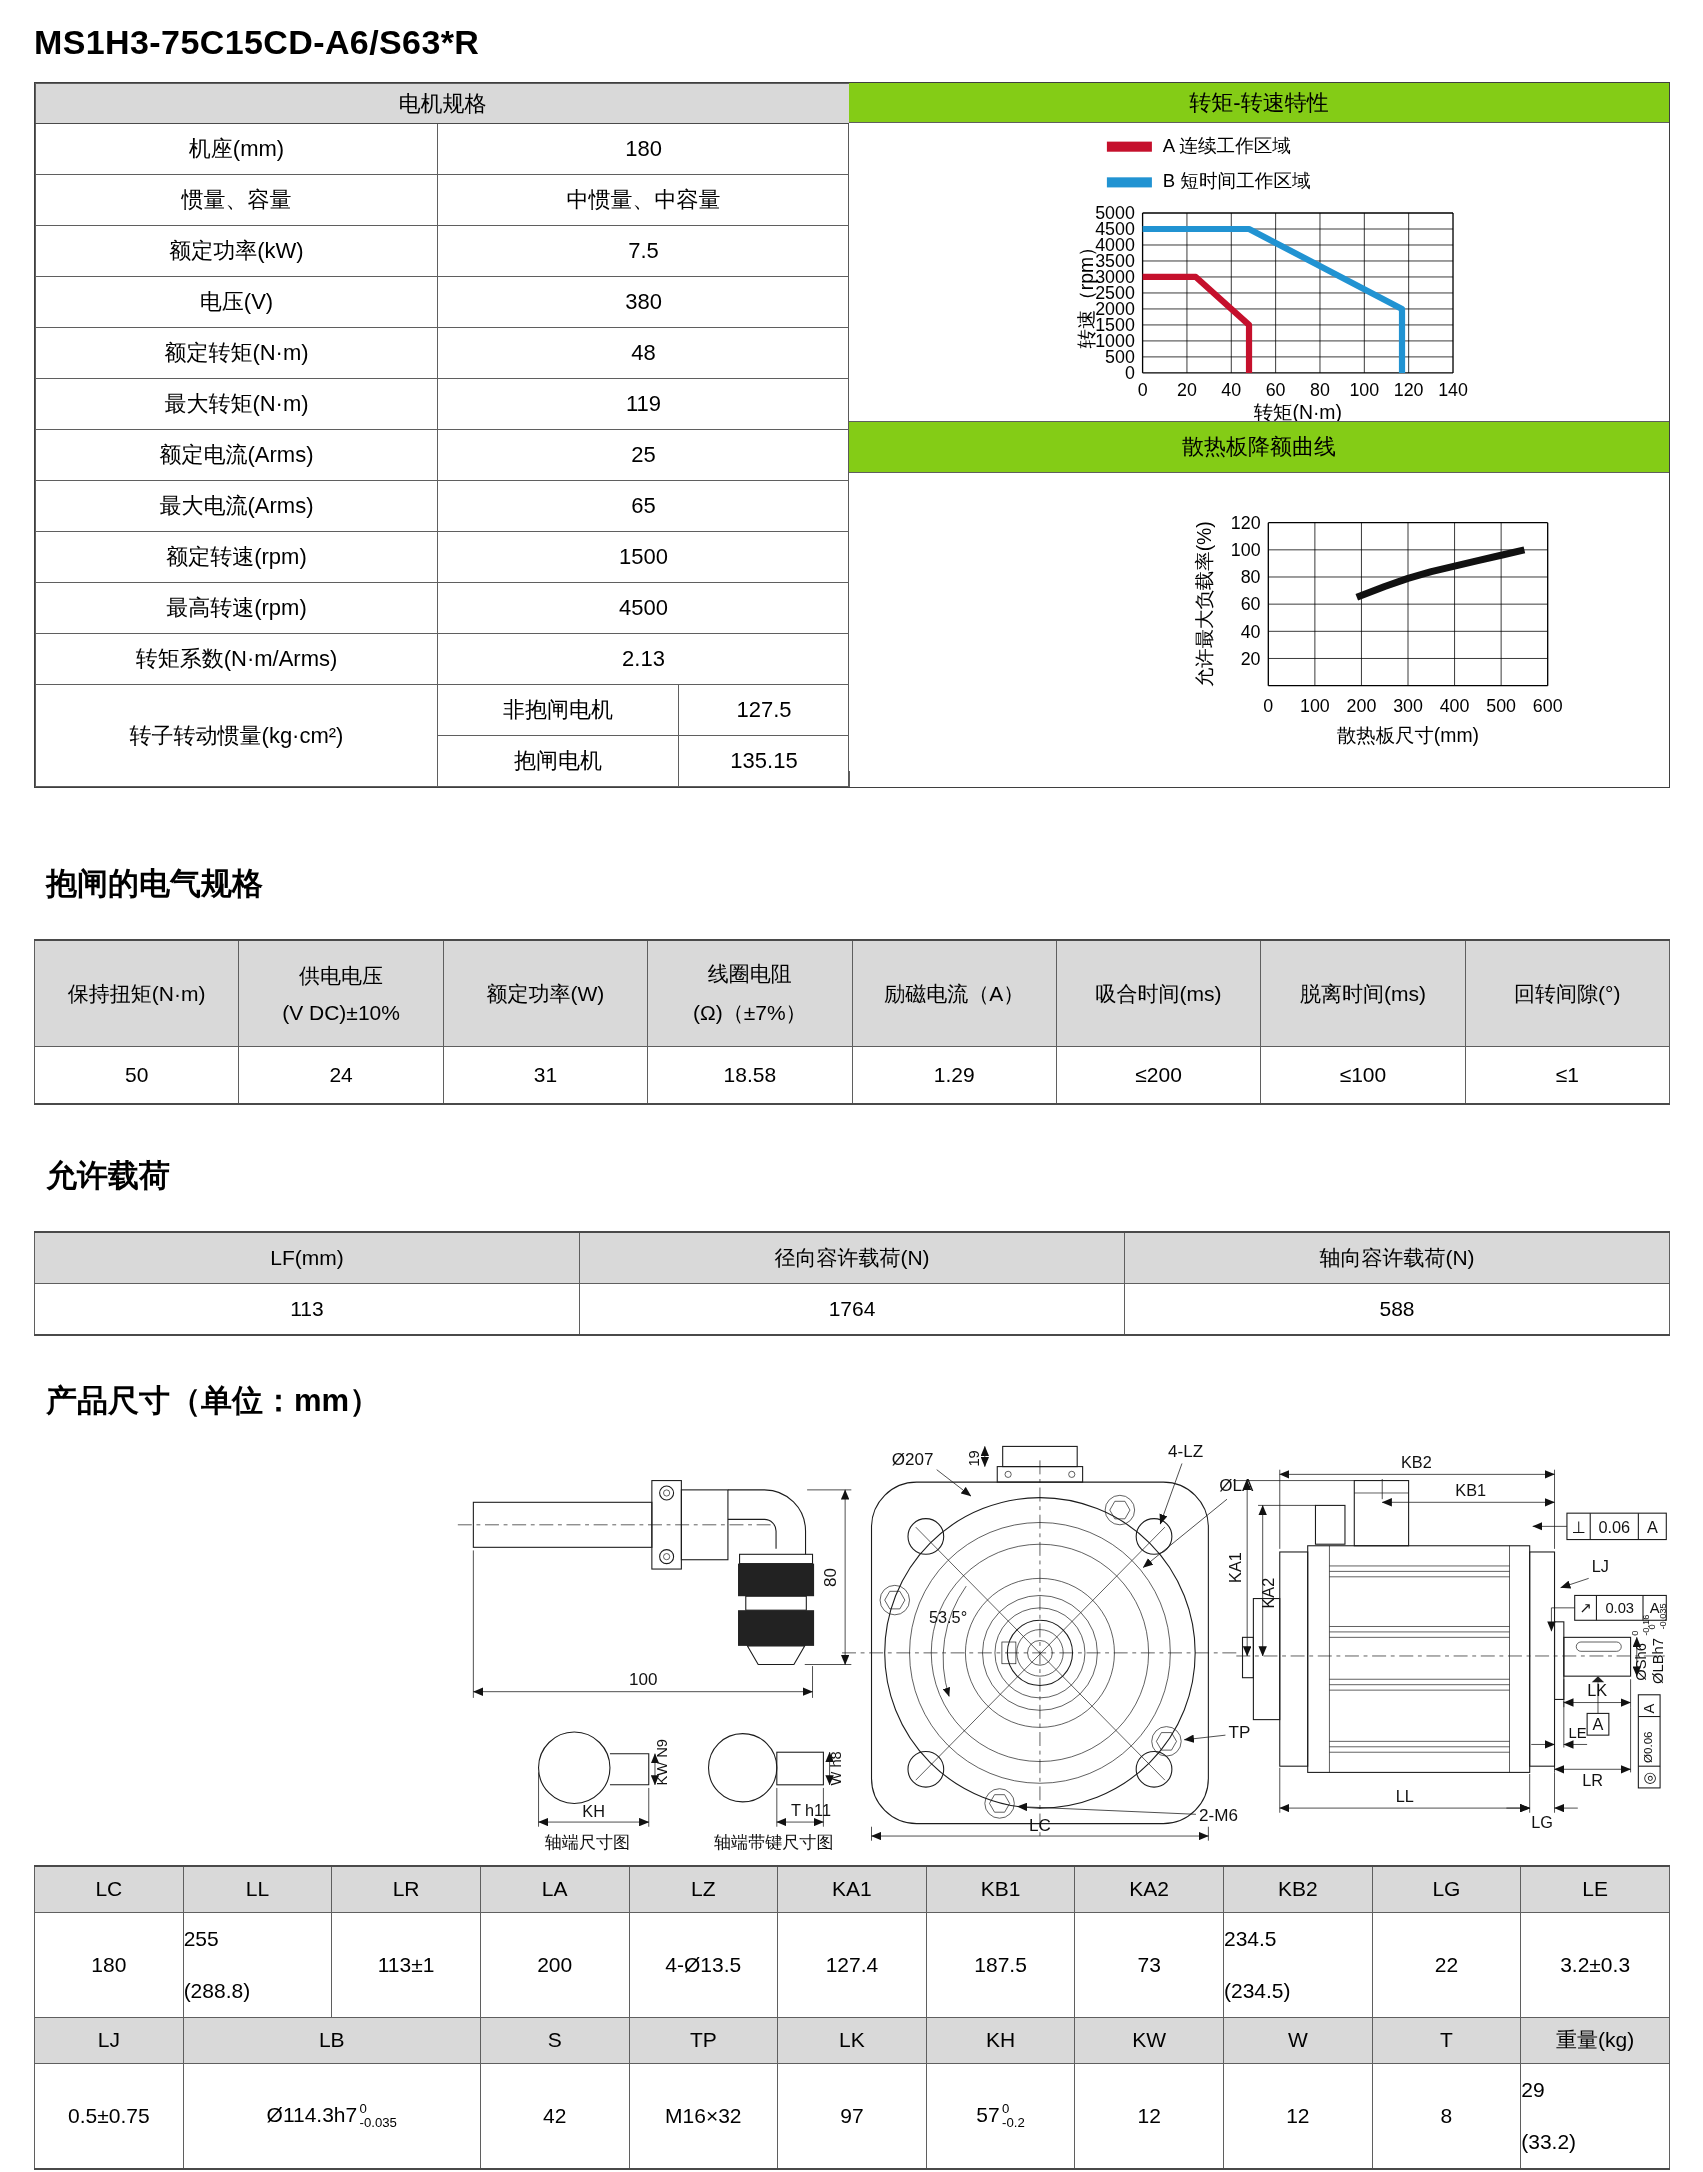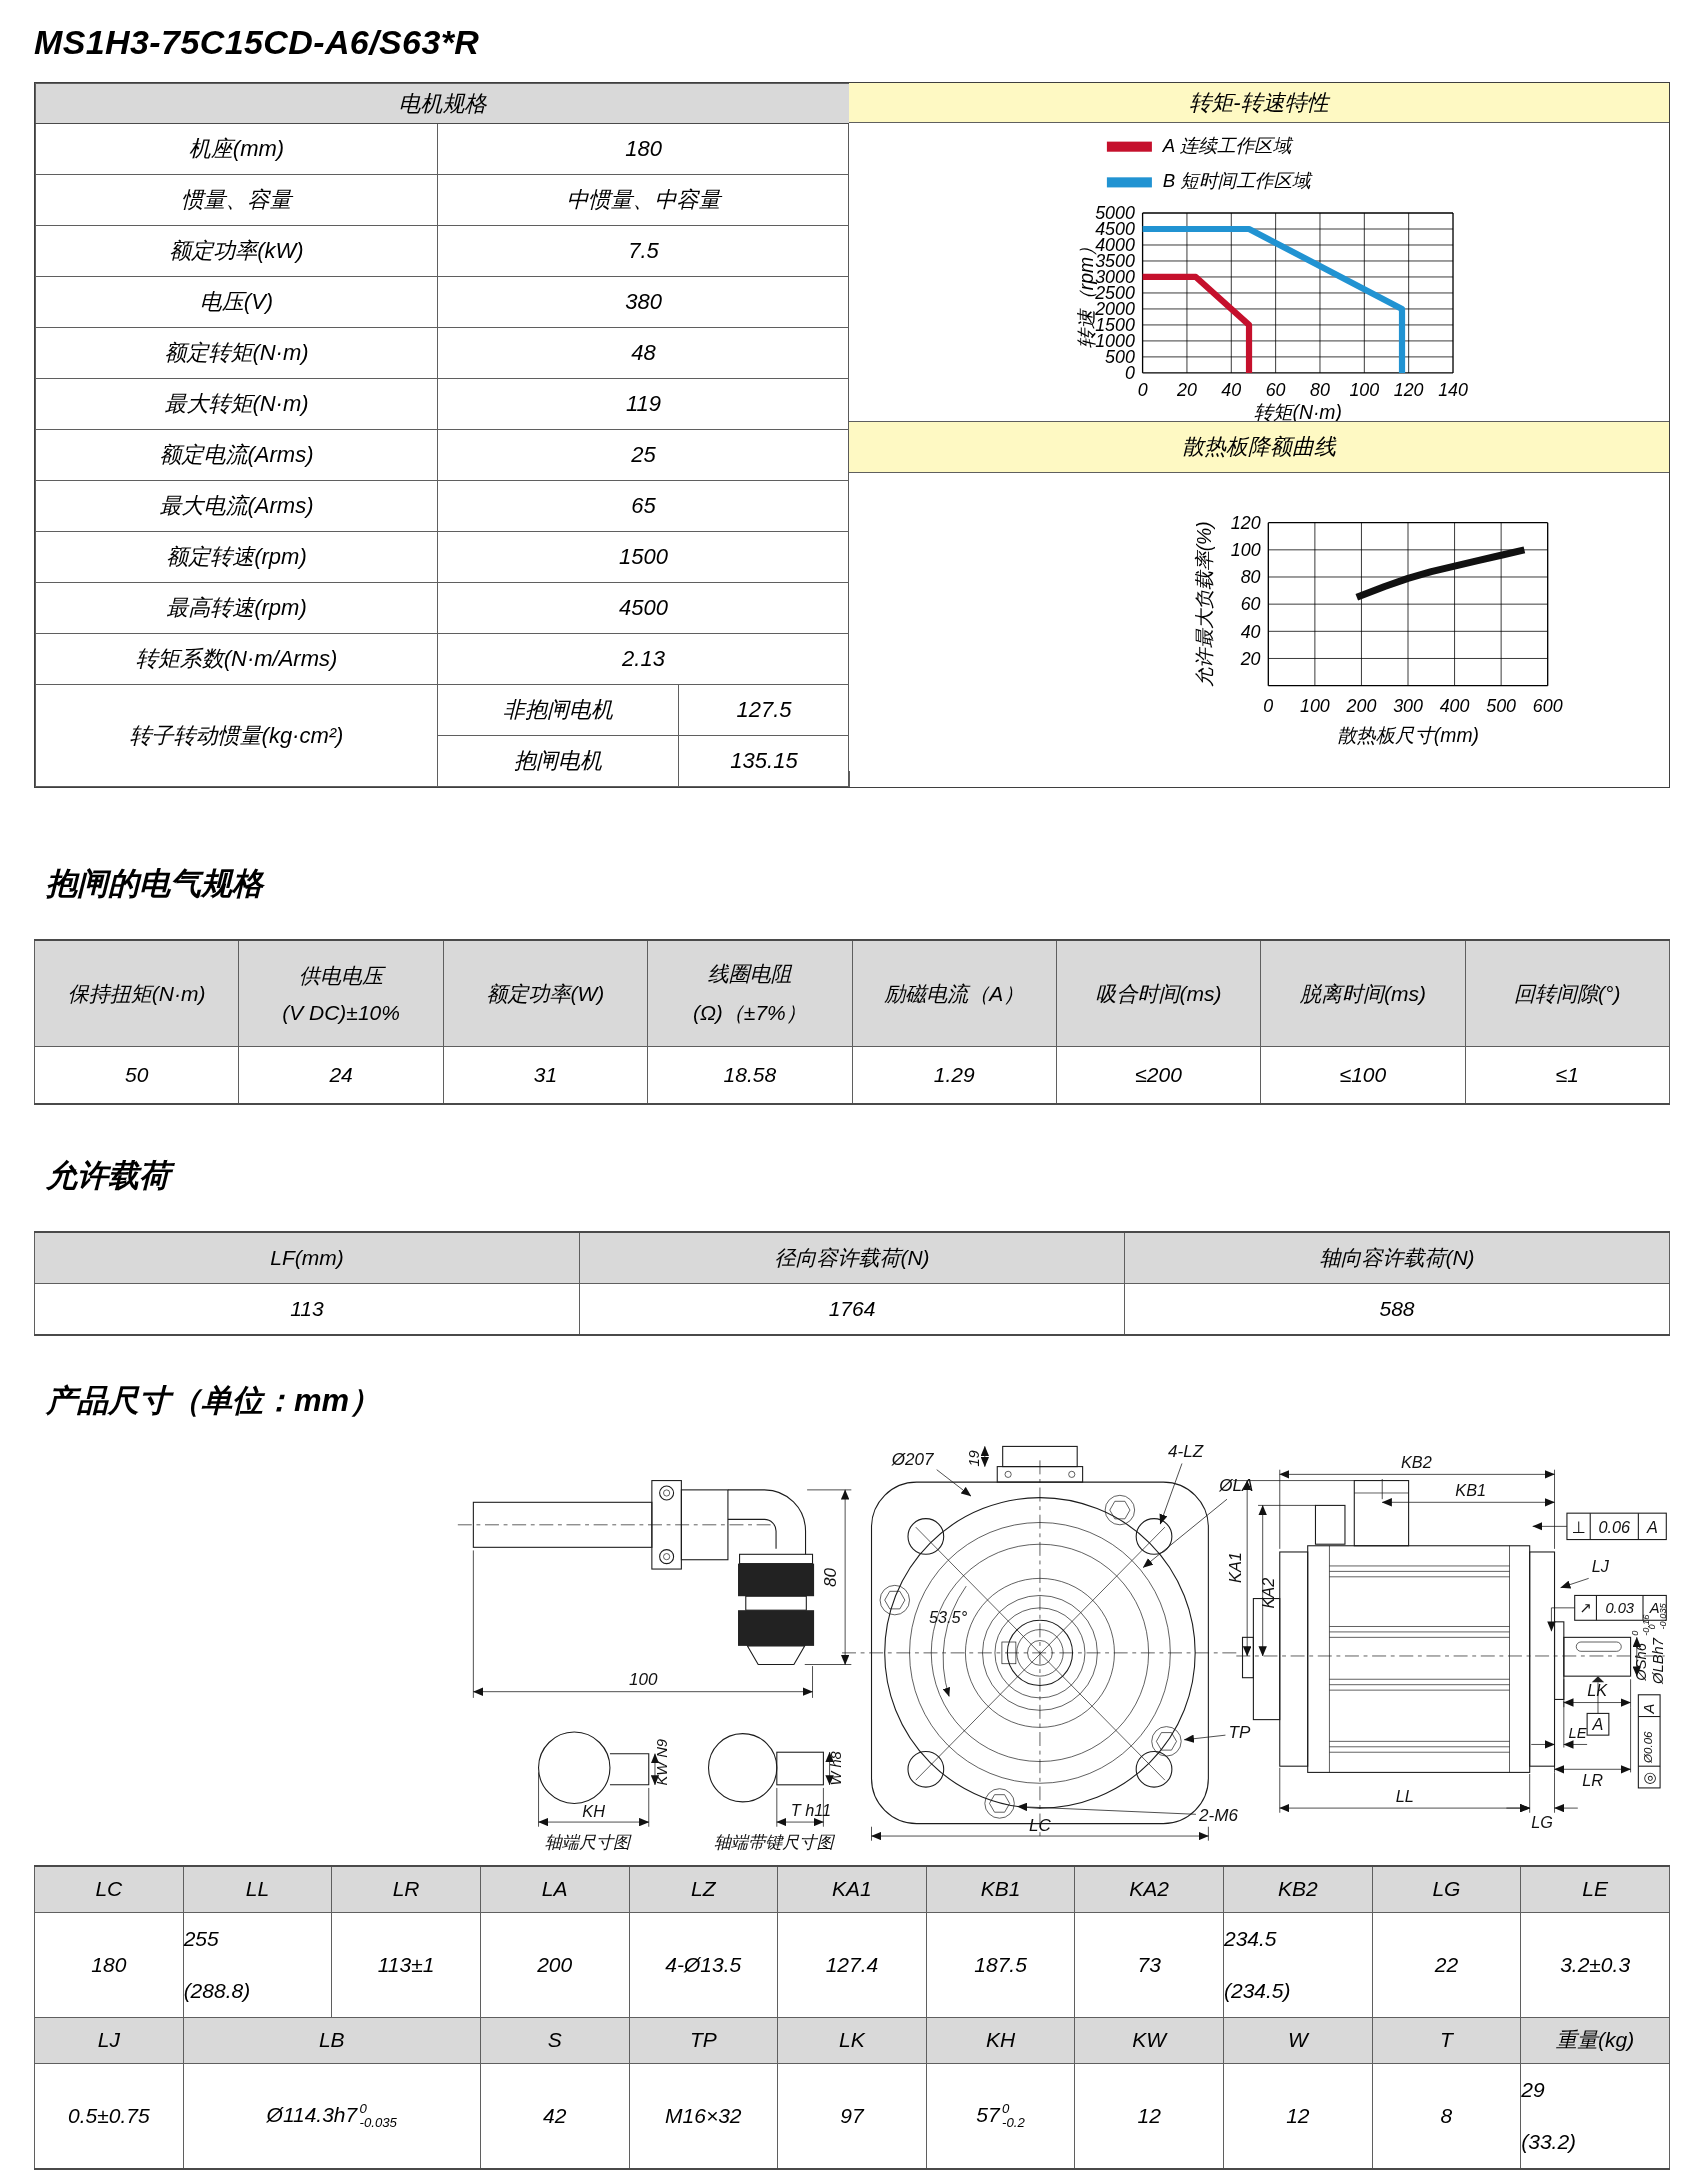--- a/index.html
+++ b/index.html
@@ -1,27 +1,27 @@
 <!DOCTYPE html>
 <html style="font-size:12.4px"><head>
 <meta charset="utf-8">
 <style>
   html,body{margin:0;padding:0;background:#ffffff;}
   body{font-family:"Liberation Sans","DejaVu Sans",sans-serif;color:#000;}
-  .page{width:1703px;height:2172px;background:#fff;position:relative;overflow:hidden;font-style:italic;}
+  .page{width:1703px;height:2172px;background:#fff;position:relative;overflow:hidden;}
   .inner{padding:0 33px 0 34px;}
   h1.title{margin:0;padding:23px 0 0 0;font-size:34px;font-weight:bold;letter-spacing:0.4px;}
   
   .spec{display:flex;margin-top:20px;border:1.6px solid #3f3f3f;}
   .spec-left{width:813px;border-right:1.6px solid #5a5a5a;}
   table.spec-table{border-collapse:collapse;width:100%;table-layout:fixed;}
   table.spec-table td{border:0.8px solid #5f5f5f;text-align:center;font-size:22px;height:50px;padding:0;}
   table.spec-table tr.hd td{height:39px;background:#d9d9d9;border-bottom:1.6px solid #4a4a4a;}
   .spec-right{flex:1;display:flex;flex-direction:column;min-width:0;}
-  .gray-head{height:39px;background:#fef9c3;display:flex;align-items:center;justify-content:center;
+  .gray-head{height:39px;background:#84cc16;display:flex;align-items:center;justify-content:center;
              font-size:22px;border-bottom:0.8px solid #5f5f5f;}
   .gray-head.mid{height:50px;border-top:0.8px solid #5f5f5f;}
   .chart-area{height:298px;background:#fff;display:flex;justify-content:center;align-items:center;}
   
   .sec-title{font-size:31px;font-weight:bold;margin:12px;}
   .mt-brake{margin-top:75px;}
   .mt-load{margin-top:50px;}
   .mt-dim{margin-top:44px;}
   
   table.dtab{border-collapse:collapse;width:100%;table-layout:fixed;margin-top:34px;

